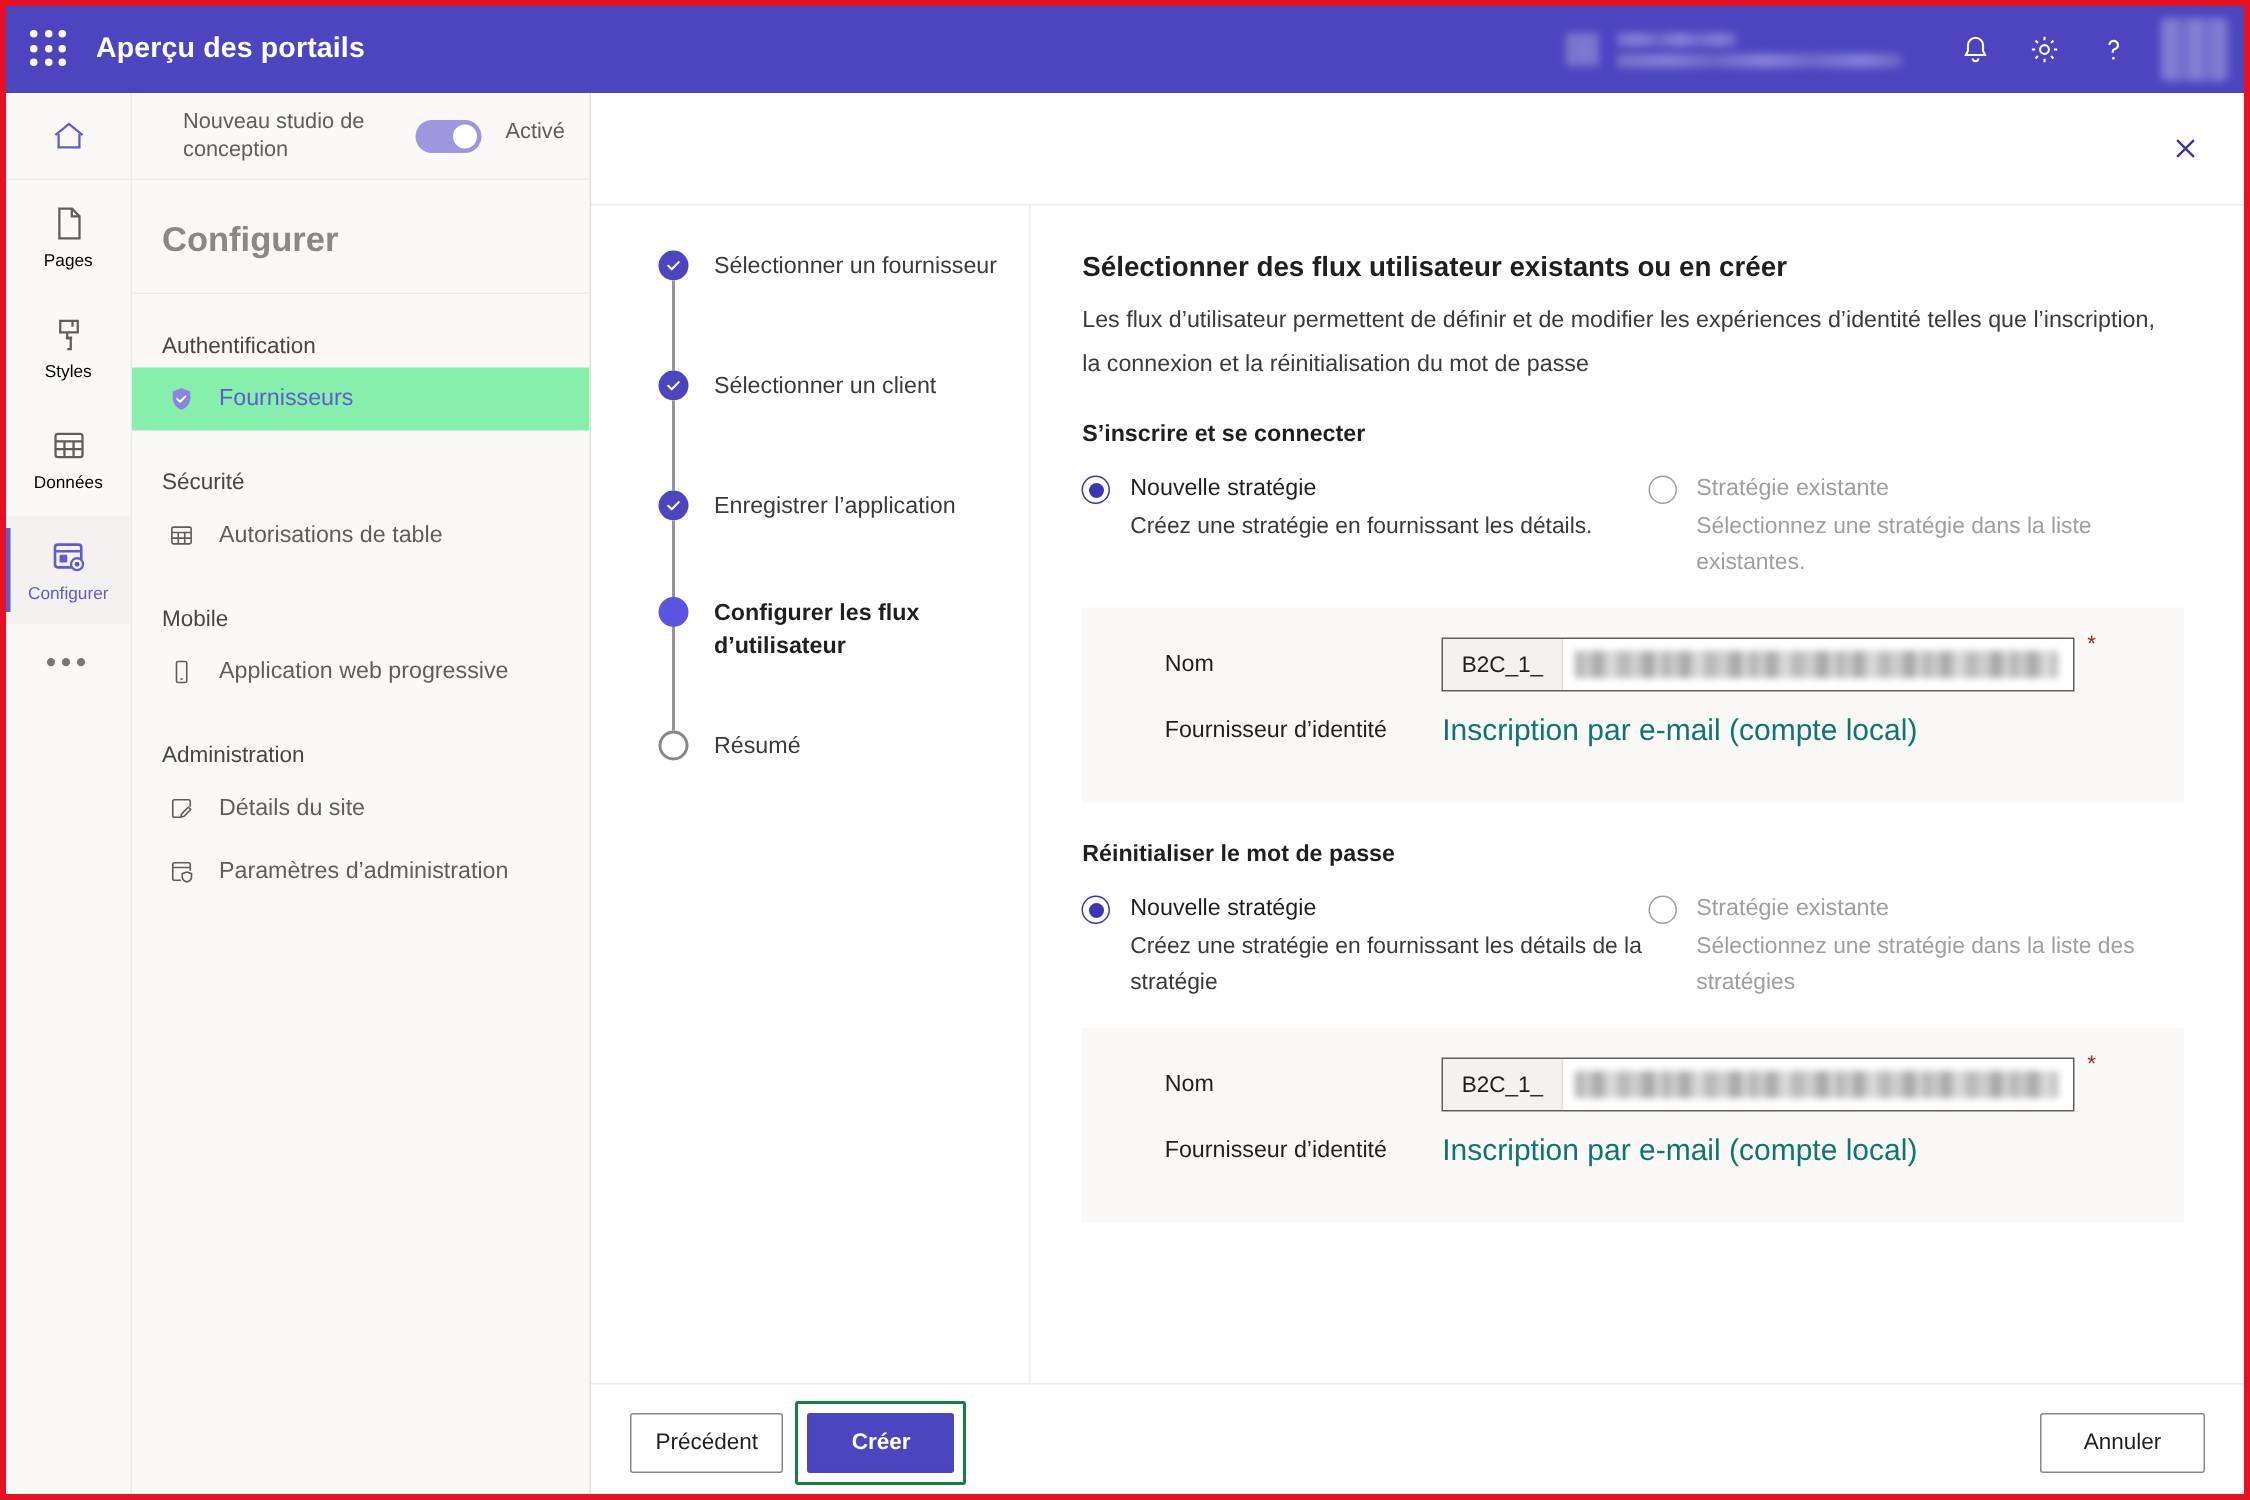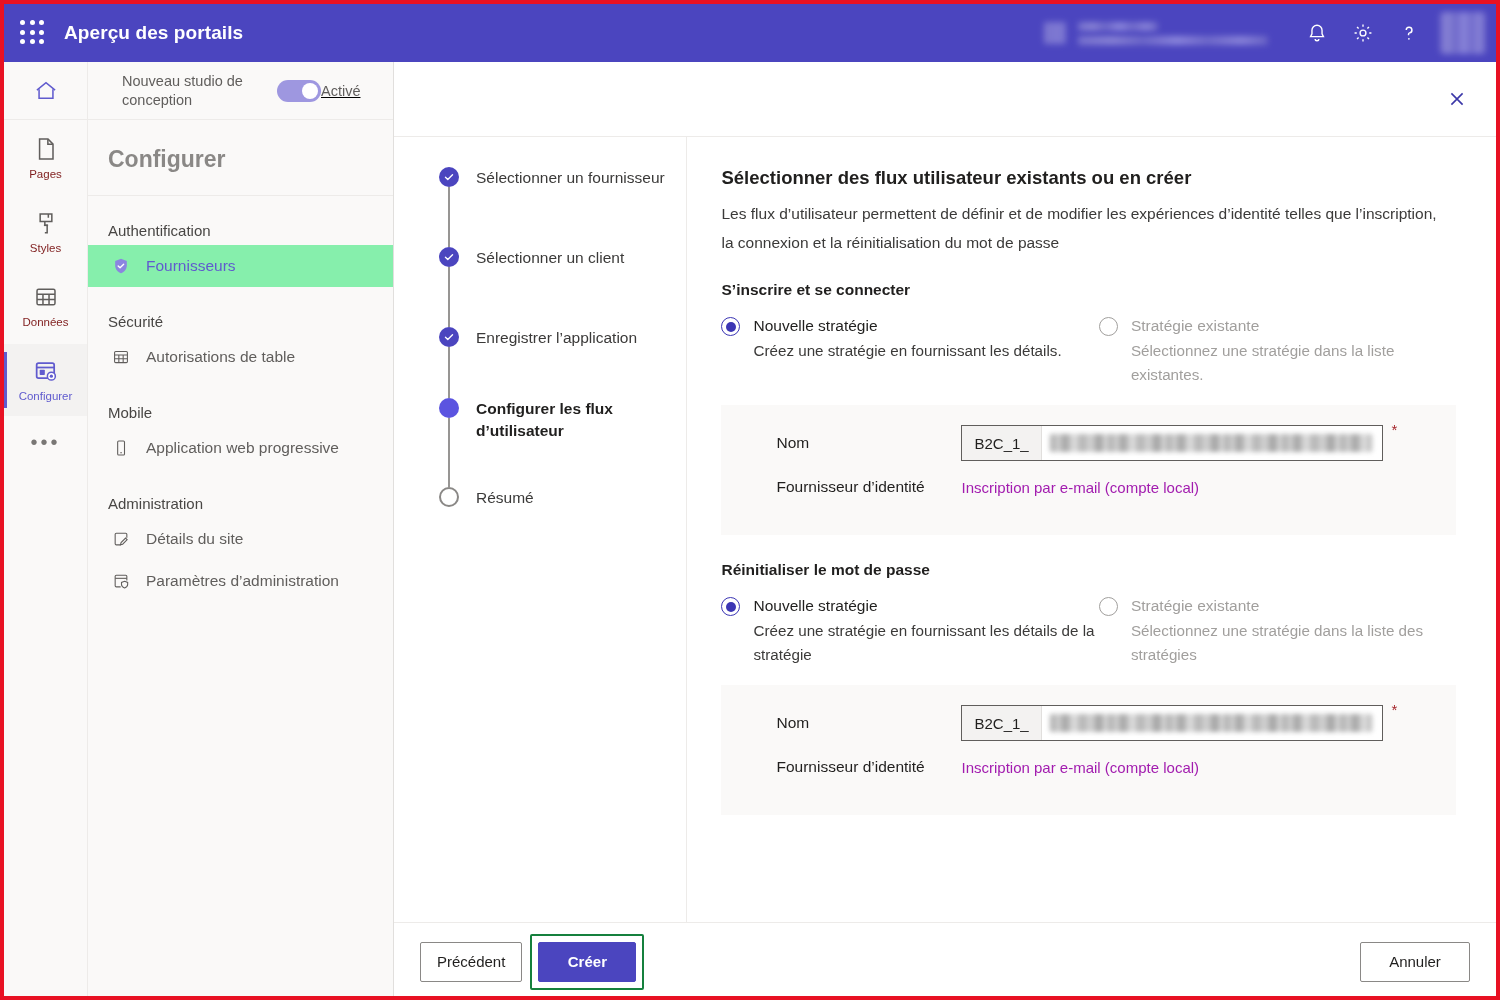--- a/index.html
+++ b/index.html
@@ -83,21 +83,21 @@
   }
   #rail-home {
     height: 58px; display:flex; align-items:center; justify-content:center;
     border-bottom: 1px solid #edebe9;
     background: #faf9f8; cursor:pointer;
   }
   .rail-item {
     height: 72px; margin-top: 2px;
     display:flex; flex-direction:column; align-items:center; justify-content:center;
     gap: 6px; cursor:pointer; position: relative;
-    color: #7f1d1d;
+    color: #000000;
   }
   .rail-item .rail-label { font-size: 11.5px; line-height: 1; }
   .rail-item.active { background:#f3f2f1; color:#605BCE; }
   .rail-item.active:before {
     content:""; position:absolute; left:0; top:8px; bottom:8px; width:3px; background:#605BCE;
   }
   #rail-more {
     height: 52px; display:flex; align-items:center; justify-content:center;
     color:#797775; letter-spacing:3px; font-size:20px; cursor:pointer;
   }
@@ -109,21 +109,21 @@
     background: #faf9f8;
     border-right: 1px solid #e1dfdd;
     overflow: hidden;
   }
   #studio-toggle-row {
     height: 58px; display:flex; align-items:center;
     padding-left: 18px; border-bottom: 1px solid #edebe9;
     background:#faf9f8;
   }
   #studio-label { font-size: 14.5px; color:#605e5c; line-height: 19px; width: 155px; margin-left: 16px; }
-  #toggle-wrap { display:flex; align-items:center; gap:0; cursor:pointer;text-decoration:underline; }
+  #toggle-wrap { display:flex; align-items:flex-start; gap:16px; cursor:pointer; }
   #toggle {
     width: 44px; height: 22px; border-radius: 11px; background:#9e97e0;
     position: relative;
   }
   #toggle:after{
     content:""; position:absolute; right:3px; top:3px;
     width:16px; height:16px; border-radius:50%; background:#ffffff;
   }
   #toggle-state { font-size: 14.5px; color:#605e5c; }
   #panel-title {
@@ -229,21 +229,21 @@
   }
   .blur-text {
     flex:1 1 auto; margin:8px 10px 8px 8px; border-radius:2px;
     background: repeating-linear-gradient(90deg,
       #9a9a9a 0px, #c9c9c9 9px, #8f8f8f 15px, #dedede 24px,
       #a5a5a5 32px, #cfcfcf 41px, #8d8d8d 49px, #e4e4e4 58px);
     filter: blur(2.6px);
     opacity:.85;
   }
   .req-star { color:#a4262c; font-size:15px; margin-left:8px; align-self:flex-start; }
-  .form-value { font-size:15px; color:#a21caf; }
+  .form-value { font-size:20px; color:#0f766e; }
 
   
   #dialog-footer {
     position:absolute; left:0; right:0; bottom:0; height:78px;
     border-top:1px solid #edebe9;
     display:flex; align-items:center; padding:0 26px;
   }
   .btn {
     height:40px; min-width:98px; padding:0 16px;
     font-size:15px; font-family:"Liberation Sans", sans-serif;

